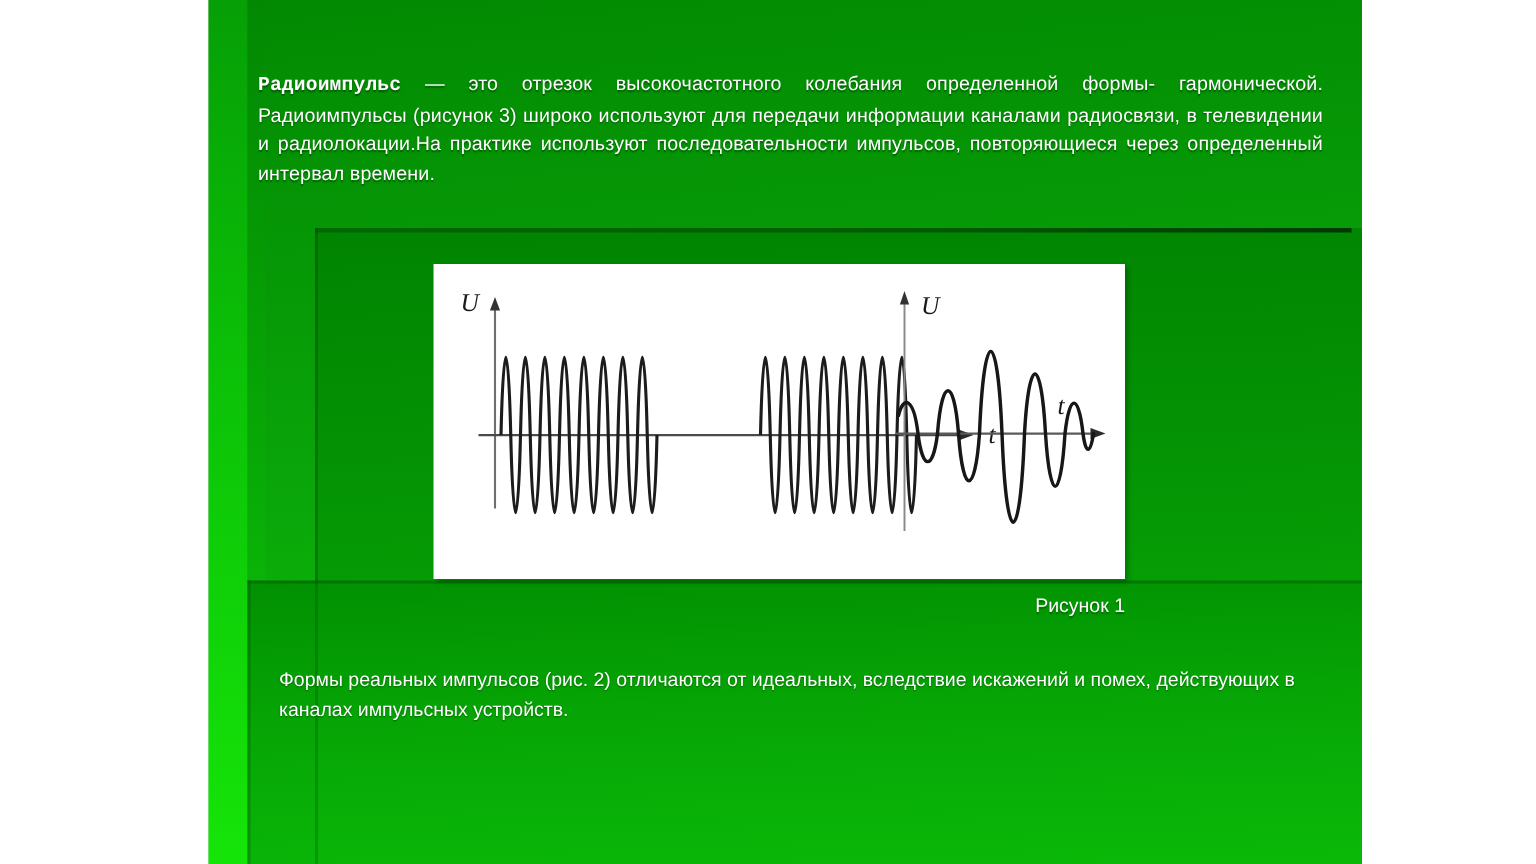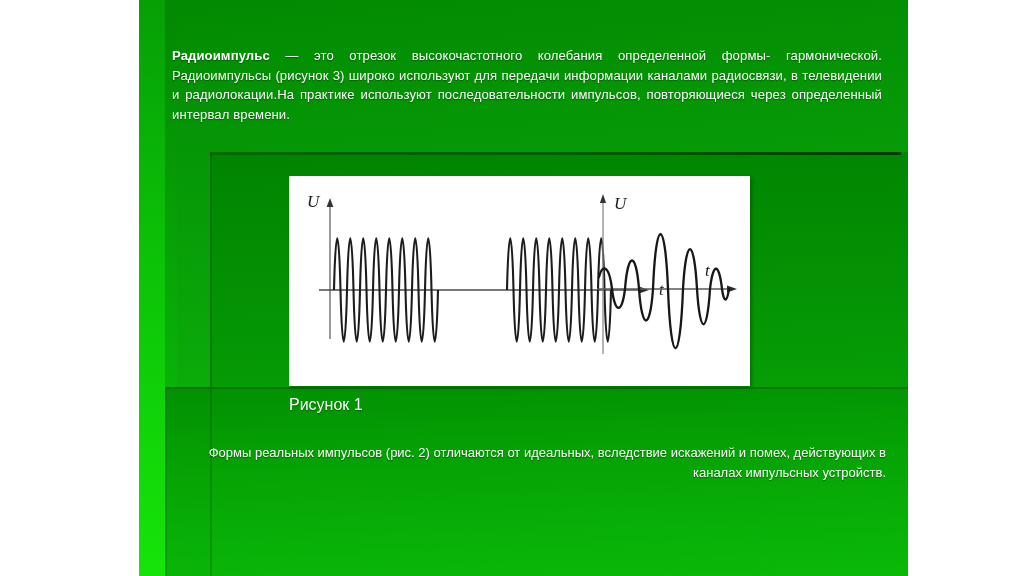--- a/index.html
+++ b/index.html
@@ -64,46 +64,46 @@
   
   .intro{
     position:absolute;left:33px;top:46px;width:710px;
     color:#ffffff;
     font-size:13.1px;
     line-height:19.6px;
     text-align:justify;
     text-shadow:0 1px 1px rgba(0,45,0,.55);
     letter-spacing:.1px;
   }
-  .intro b{font-weight:bold;}
+  .intro b{font-weight:bold;font-family:Liberation Mono, monospace;}
 
   
   .figure-card{
     position:absolute;left:150px;top:176px;width:461px;height:210px;
     background:#ffffff;
     box-shadow:2px 2px 3px rgba(0,40,0,.35);
   }
   .figure-card svg{display:block;}
 
   
   .caption{
     position:absolute;left:150px;top:396px;width:461px;
-    text-align:left;
+    text-align:right;
     color:#ffffff;
-    font-size:16px;
+    font-size:13px;
     text-shadow:0 1px 1px rgba(0,45,0,.5);
   }
 
   
   .bottom-text{
     position:absolute;left:47px;top:443px;width:700px;
     color:#ffffff;
     font-size:13px;
     line-height:19.5px;
-    text-align:right;
+    text-align:left;
     text-shadow:0 1px 1px rgba(0,45,0,.55);
   }
 </style>
 </head>
 <body>
 
 <div id="stage">
 
   <div class="slide">
 

